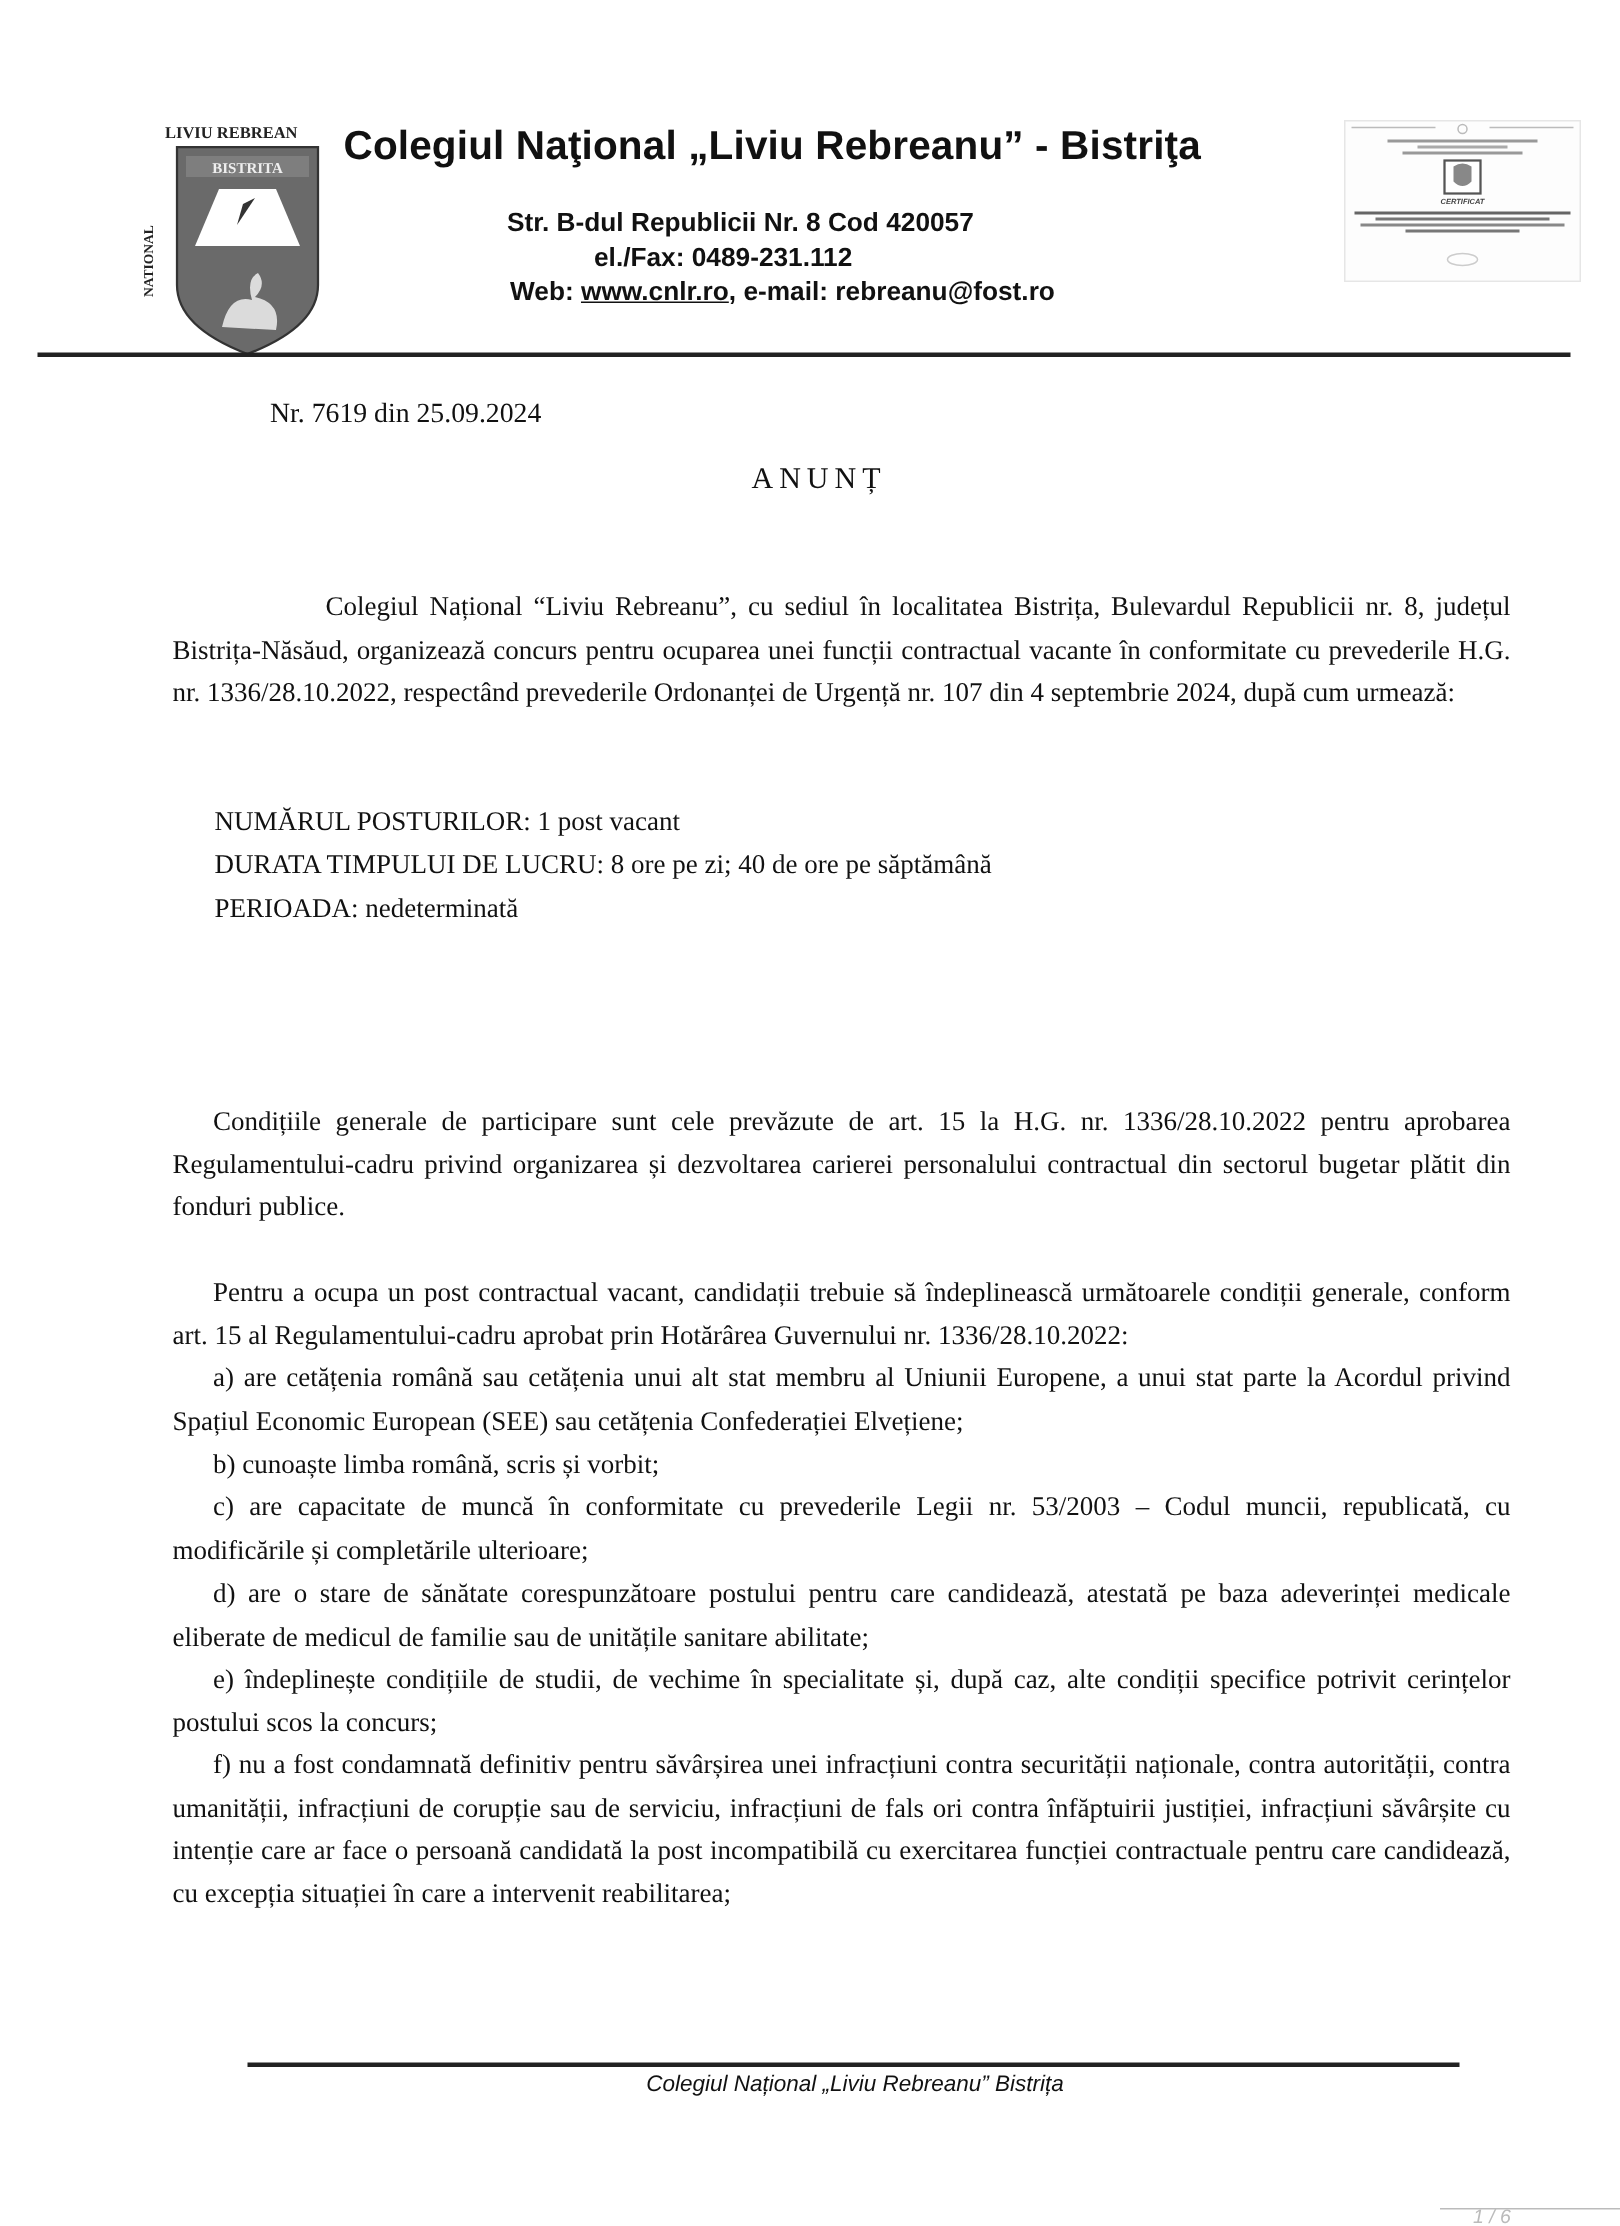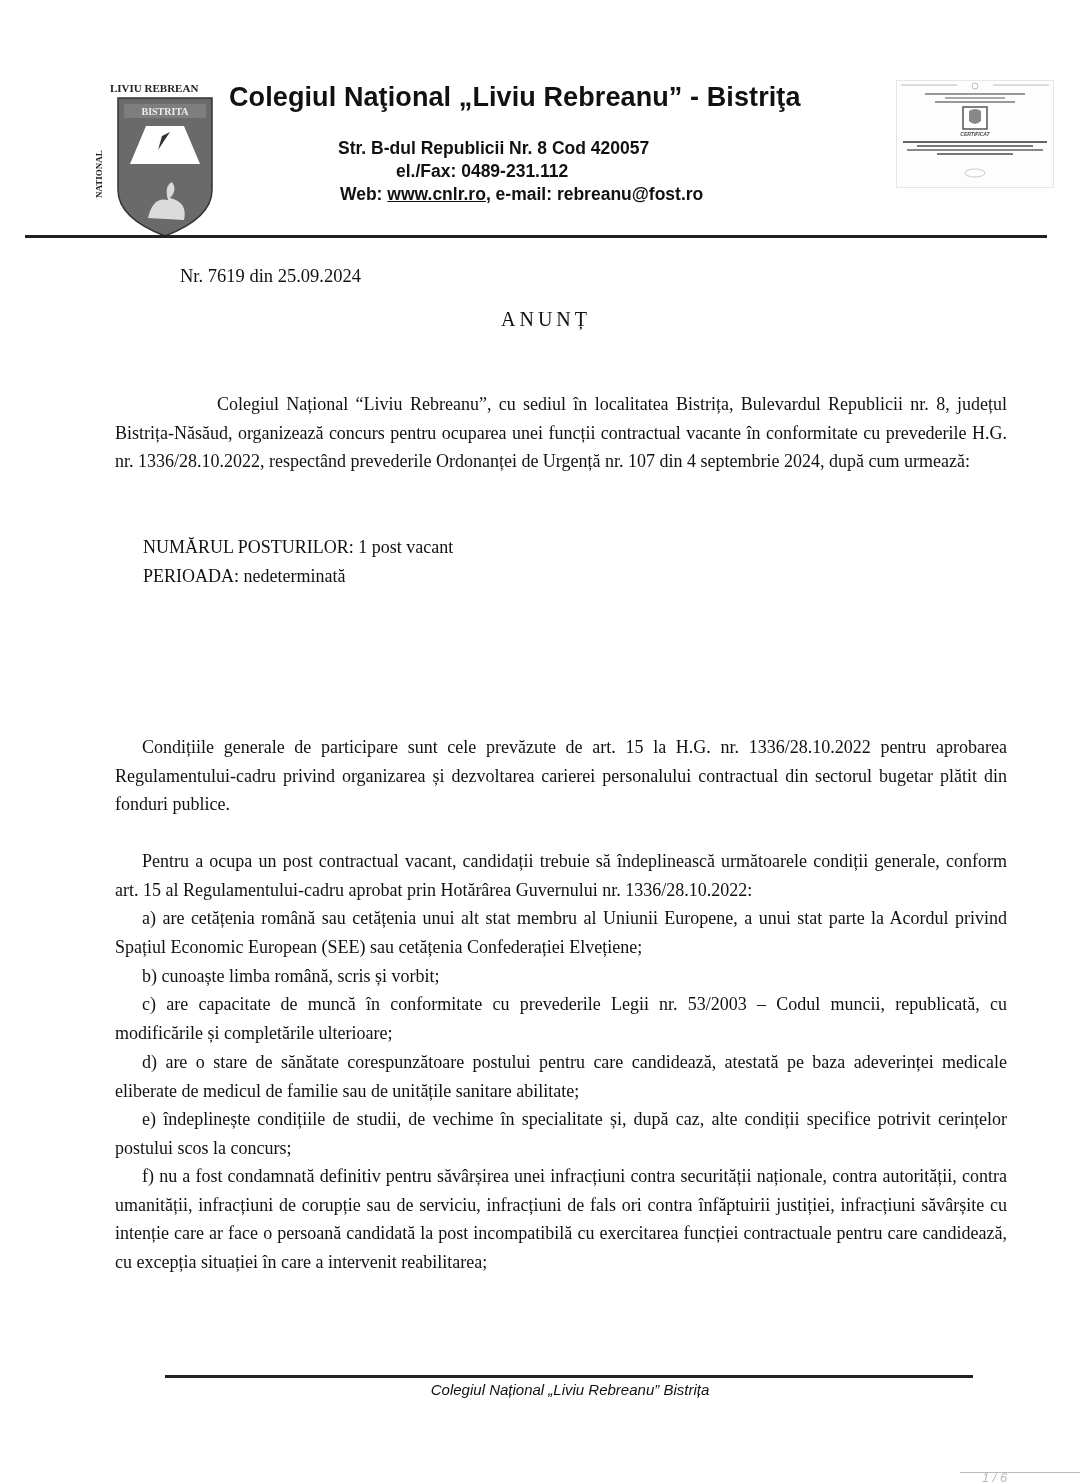--- a/index.html
+++ b/index.html
@@ -88,20 +88,21 @@
 
 <div id="header-rule"></div>
 
 <div id="ref-number" class="txt serif">Nr. 7619 din 25.09.2024</div>
 <div id="doc-title" class="txt serif">ANUNȚ</div>
 
 <div id="intro" class="para serif"><span class="ind"></span><span>Colegiul Național “Liviu Rebreanu”, cu sediul în localitatea Bistrița, Bulevardul Republicii nr. 8, județul Bistrița-Năsăud, organizează concurs pentru ocuparea unei funcții contractual vacante în conformitate cu prevederile H.G. nr. 1336/28.10.2022, respectând prevederile Ordonanței de Urgență nr. 107 din 4 septembrie 2024, după cum urmează:</span></div>
 
 <div id="job-details" class="serif">
   <div><span>NUMĂRUL POSTURILOR:</span><span style="white-space:pre"> 1 post vacant</span></div>
+  <div><span>DURATA TIMPULUI DE LUCRU:</span><span style="white-space:pre"> 8 ore pe zi; 40 de ore pe săptămână</span></div>
   <div><span>PERIOADA:</span><span style="white-space:pre"> nedeterminată</span></div>
 </div>
 
 <div id="conditions-general" class="para serif"><span class="ind2"></span><span>Condițiile generale de participare sunt cele prevăzute de art. 15 la H.G. nr. 1336/28.10.2022 pentru aprobarea Regulamentului-cadru privind organizarea și dezvoltarea carierei personalului contractual din sectorul bugetar plătit din fonduri publice.</span></div>
 <div id="conditions-intro" class="para serif"><span class="ind2"></span><span>Pentru a ocupa un post contractual vacant, candidații trebuie să îndeplinească următoarele condiții generale, conform art. 15 al Regulamentului-cadru aprobat prin Hotărârea Guvernului nr. 1336/28.10.2022:</span></div>
 
 <div id="cond-a" class="cond serif"><span class="ind2" style="display:inline-block;width:27px"></span><span>a) are cetățenia română sau cetățenia unui alt stat membru al Uniunii Europene, a unui stat parte la Acordul privind Spațiul Economic European (SEE) sau cetățenia Confederației Elvețiene;</span></div>
 <div id="cond-b" class="cond serif"><span style="display:inline-block;width:27px"></span><span>b) cunoaște limba română, scris și vorbit;</span></div>
 <div id="cond-c" class="cond serif"><span style="display:inline-block;width:27px"></span><span>c) are capacitate de muncă în conformitate cu prevederile Legii nr. 53/2003 – Codul muncii, republicată, cu modificările și completările ulterioare;</span></div>
 <div id="cond-d" class="cond serif"><span style="display:inline-block;width:27px"></span><span>d) are o stare de sănătate corespunzătoare postului pentru care candidează, atestată pe baza adeverinței medicale eliberate de medicul de familie sau de unitățile sanitare abilitate;</span></div>

